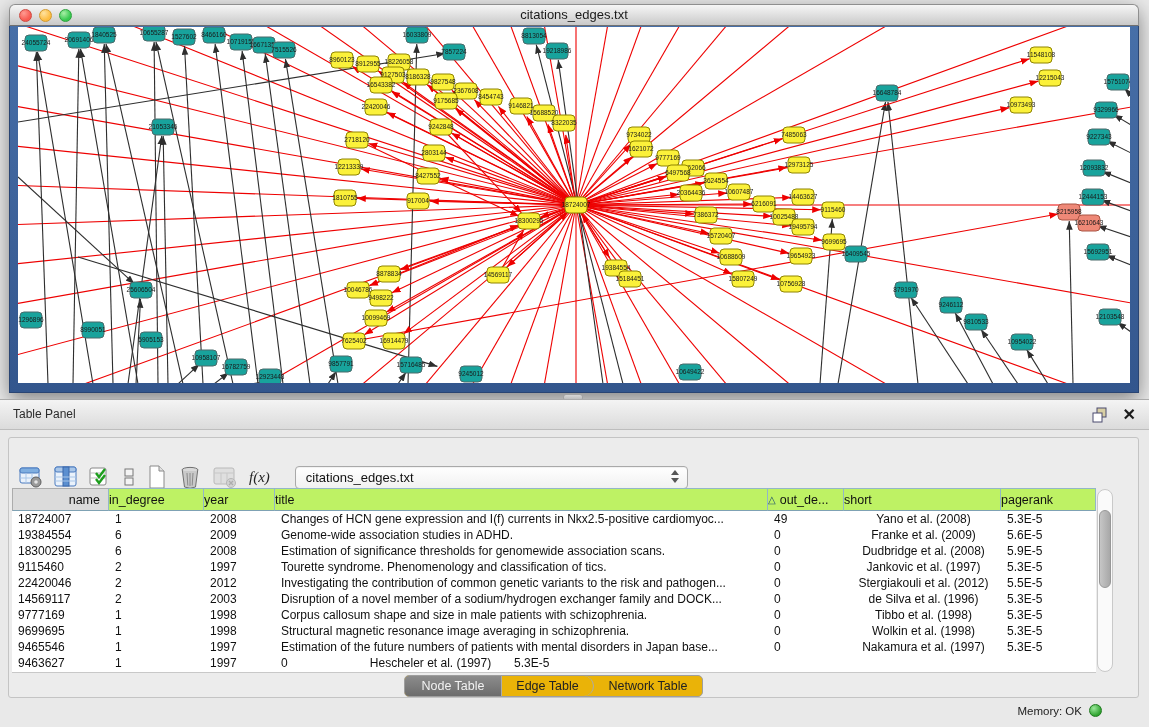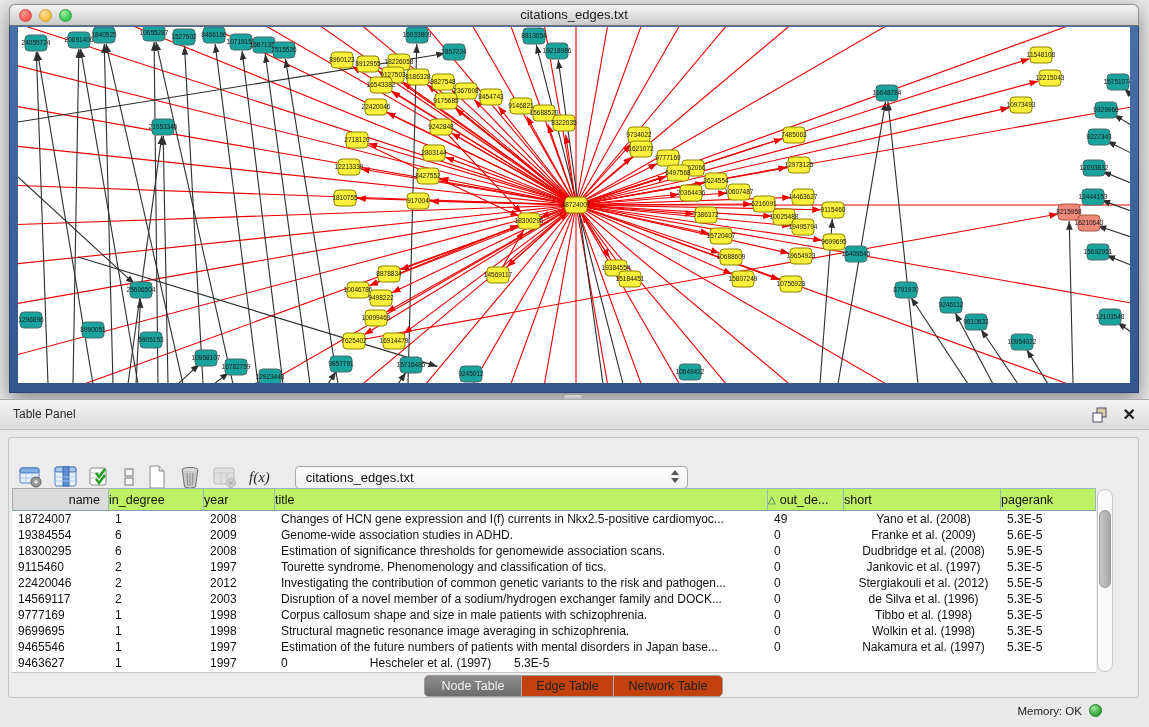--- a/index.html
+++ b/index.html
@@ -60,22 +60,22 @@
               border-bottom:1px solid #C8C8C8;overflow:hidden;}
   .tr{height:16px;display:flex;font-size:12px;color:#101010;}
   .td{box-sizing:border-box;padding:1px 4px 0 6px;white-space:nowrap;overflow:hidden;}
   .td.c5{text-align:center;}
   .vscroll{position:absolute;left:1097px;top:489px;width:16px;height:183px;box-sizing:border-box;
            background:#FAFAFA;border:1px solid #C9C9C9;border-radius:8px;}
   .vthumb{position:absolute;left:1px;top:20px;width:12px;height:78px;border-radius:7px;
           background:linear-gradient(90deg,#C6C6C6,#A8A8A8);border:1px solid #979797;box-sizing:border-box;}
 
   
-  .tabs{position:absolute;left:424px;top:675px;height:20px;display:flex;border:1px solid #9E9E9E;
-        border-radius:5px;overflow:hidden;background:#c2410c;font-size:12.5px;}
+  .tabs{position:absolute;left:404px;top:675px;height:20px;display:flex;border:1px solid #9E9E9E;
+        border-radius:5px;overflow:hidden;background:#eab308;font-size:12.5px;}
   .tab{line-height:20px;text-align:center;color:#222;border-right:1px solid #ABABAB;}
   .tab:last-child{border-right:none;}
   .tab.active{background:linear-gradient(#8C8C8C,#6C6C6C);color:#F2F2F2;}
 
   
   .status{position:absolute;top:704px;right:47px;display:flex;align-items:center;gap:7px;}
   .mem-label{font-size:11.5px;color:#222;}
   .led{width:13px;height:13px;border-radius:50%;background:radial-gradient(circle at 35% 30%,#9BE89B,#2FA32F 70%);
        border:1px solid #1E7A1E;box-sizing:border-box;}
 </style>
@@ -847,21 +847,21 @@
         <div class="td c5">Hescheler et al. (1997)</div>
         <div class="td c6">5.3E-5</div>
       </div>
     </div>
   <div class="vscroll">
     <div class="vthumb"></div>
   </div>
 
   <div class="tabs" id="tabs">
       <div class="tab active" style="width: 96px;">Node Table</div>
-      <div class="tab" style="width: 91px;">Edge Table</div>
+      <div class="tab" style="width: 91px; border-radius: 10px;">Edge Table</div>
       <div class="tab" style="width: 108px;">Network Table</div>
     </div>
 
   <div class="status">
     <span class="mem-label">Memory: OK</span>
     <span class="led"></span>
   </div>
 
 </div>
 

